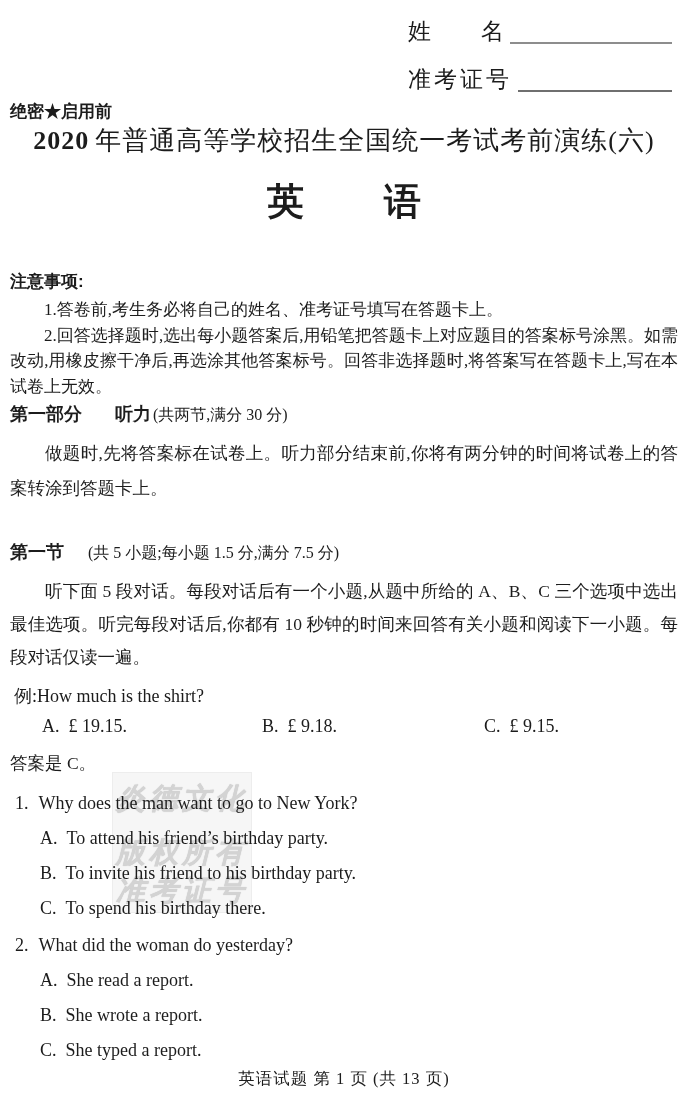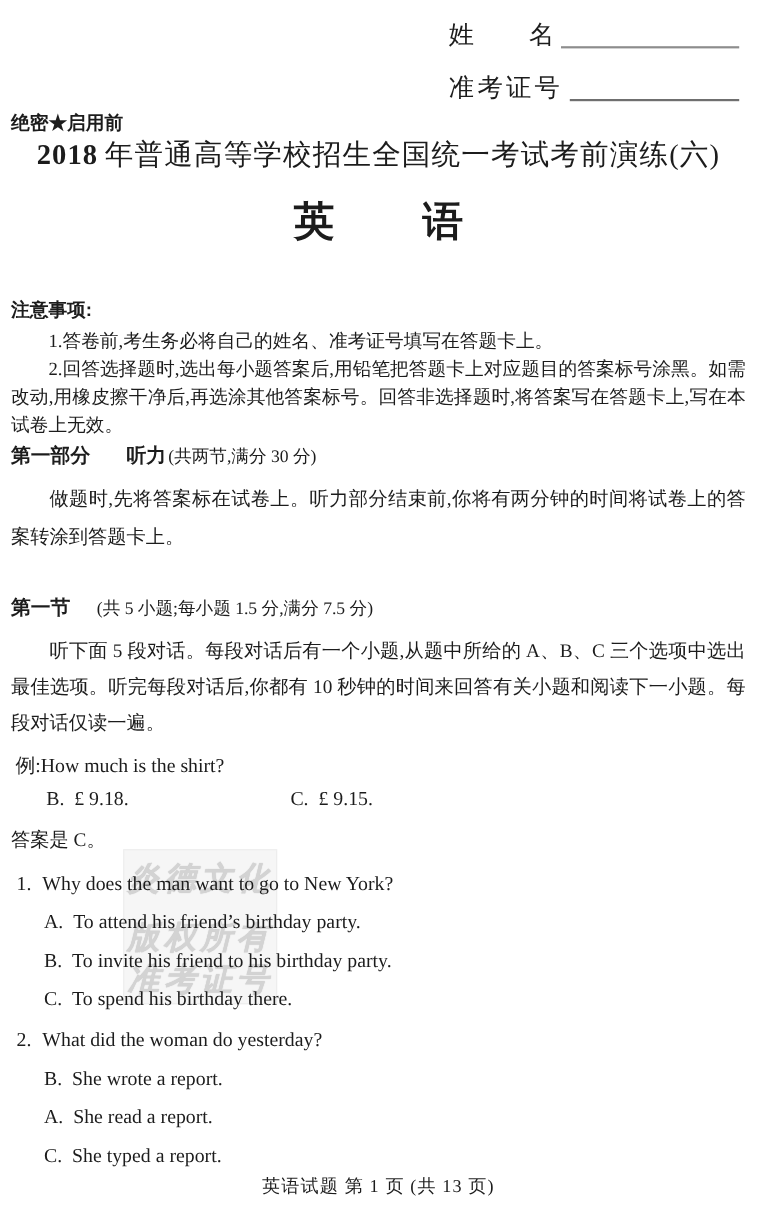--- a/index.html
+++ b/index.html
@@ -92,21 +92,21 @@
 </div>
 
 <div class="abs field-row" style="top:64px;">
   <span class="labels admission-labels">准考证号</span>
   <span class="field-line dark"></span>
 </div>
 
 <div class="abs secret">绝密★启用前</div>
 
 <div class="abs main-title">
-  <span class="year">2018</span><span>年普通高等学校招生全国统一考试考前演练(六)</span>
+  <span class="year">2020</span><span>年普通高等学校招生全国统一考试考前演练(六)</span>
 </div>
 
 <div class="abs subject-title">
   <span>英</span>
   <span>语</span>
 </div>
 
 <div class="abs notice-heading">注意事项:</div>
 <div class="abs notice-body">
   <p>1.答卷前,考生务必将自己的姓名、准考证号填写在答题卡上。</p>
@@ -120,20 +120,23 @@
 
 <div class="abs sec-heading">
   <span class="heading-strong">第一节</span><span class="heading-meta">(共 5 小题;每小题 1.5 分,满分 7.5 分)</span>
 </div>
 <div class="abs sec-para">听下面 5 段对话。每段对话后有一个小题,从题中所给的 A、B、C 三个选项中选出最佳选项。听完每段对话后,你都有 10 秒钟的时间来回答有关小题和阅读下一小题。每段对话仅读一遍。</div>
 
 <div class="abs example-line">
   <span>例:</span><span>How much is the shirt?</span>
 </div>
 <div class="abs example-options">
+  <span class="opt-a">
+    <span class="opt-label">A.</span><span>£ 19.15.</span>
+  </span>
   <span class="opt-b">
     <span class="opt-label">B.</span><span>£ 9.18.</span>
   </span>
   <span class="opt-c">
     <span class="opt-label">C.</span><span>£ 9.15.</span>
   </span>
 </div>
 <div class="abs answer-line">答案是 C。</div>
 
 <div class="abs question q1">
@@ -149,23 +152,23 @@
   <p class="q-opt">
     <span class="opt-label">C.</span><span>To spend his birthday there.</span>
   </p>
 </div>
 
 <div class="abs question q2">
   <p class="q-stem">
     <span class="q-num">2.</span><span>What did the woman do yesterday?</span>
   </p>
   <p class="q-opt">
-    <span class="opt-label">B.</span><span>She wrote a report.</span>
+    <span class="opt-label">A.</span><span>She read a report.</span>
   </p>
   <p class="q-opt">
-    <span class="opt-label">A.</span><span>She read a report.</span>
+    <span class="opt-label">B.</span><span>She wrote a report.</span>
   </p>
   <p class="q-opt">
     <span class="opt-label">C.</span><span>She typed a report.</span>
   </p>
 </div>
 
 <div class="abs footer">英语试题 第 1 页 (共 13 页)</div>
 
 </body></html>

